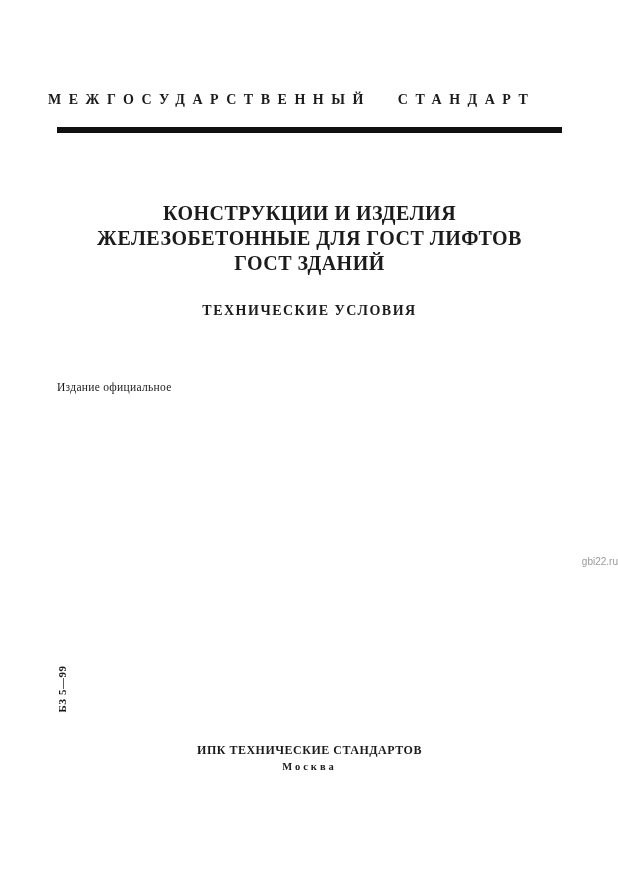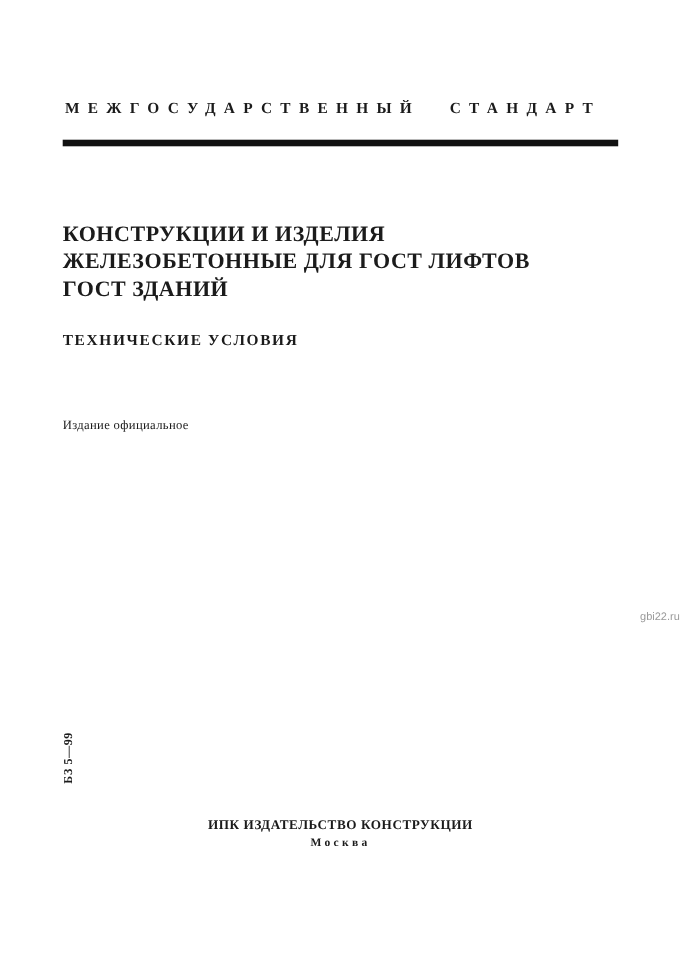--- a/index.html
+++ b/index.html
@@ -24,21 +24,21 @@
     font-size: 16px;
     font-weight: bold;
     letter-spacing: 1px;
     word-spacing: 6px;
     white-space: nowrap;
   }
 
   .standard-banner {
     position: absolute;
     top: 92px;
-    left: 59px;
+    left: 48px;
     width: 505px;
     font-size: 14px;
     font-weight: bold;
     letter-spacing: 7.5px;
     word-spacing: 16px;
     white-space: nowrap;
   }
 
   .header-rule {
     position: absolute;
@@ -47,33 +47,33 @@
     width: 505px;
     height: 6px;
     background: #111111;
   }
 
   .doc-title {
     position: absolute;
     top: 201px;
     left: 57px;
     width: 505px;
-    text-align: left;
+    text-align: center;
     font-size: 20px;
     font-weight: bold;
     line-height: 25px;
     letter-spacing: 0.5px;
   }
 
   .doc-subtitle {
     position: absolute;
     top: 303px;
     left: 57px;
     width: 505px;
-    text-align: left;
+    text-align: center;
     font-size: 14px;
     font-weight: bold;
     letter-spacing: 1.5px;
   }
 
   .edition-note {
     position: absolute;
     top: 381px;
     left: 57px;
     width: 505px;
@@ -146,17 +146,17 @@
   </div>
 
   <div class="doc-subtitle">ТЕХНИЧЕСКИЕ УСЛОВИЯ</div>
 
   <div class="edition-note">Издание официальное</div>
 
   <div class="watermark">gbi22.ru</div>
 
   <div class="side-code">БЗ 5—99</div>
 
-  <div class="publisher">ИПК ИЗДАТЕЛЬСТВО КОНСТРУКЦИИ</div>
+  <div class="publisher">ИПК ТЕХНИЧЕСКИЕ СТАНДАРТОВ</div>
 
   <div class="city">Москва</div>
 
 </div>
 
 </body></html>

